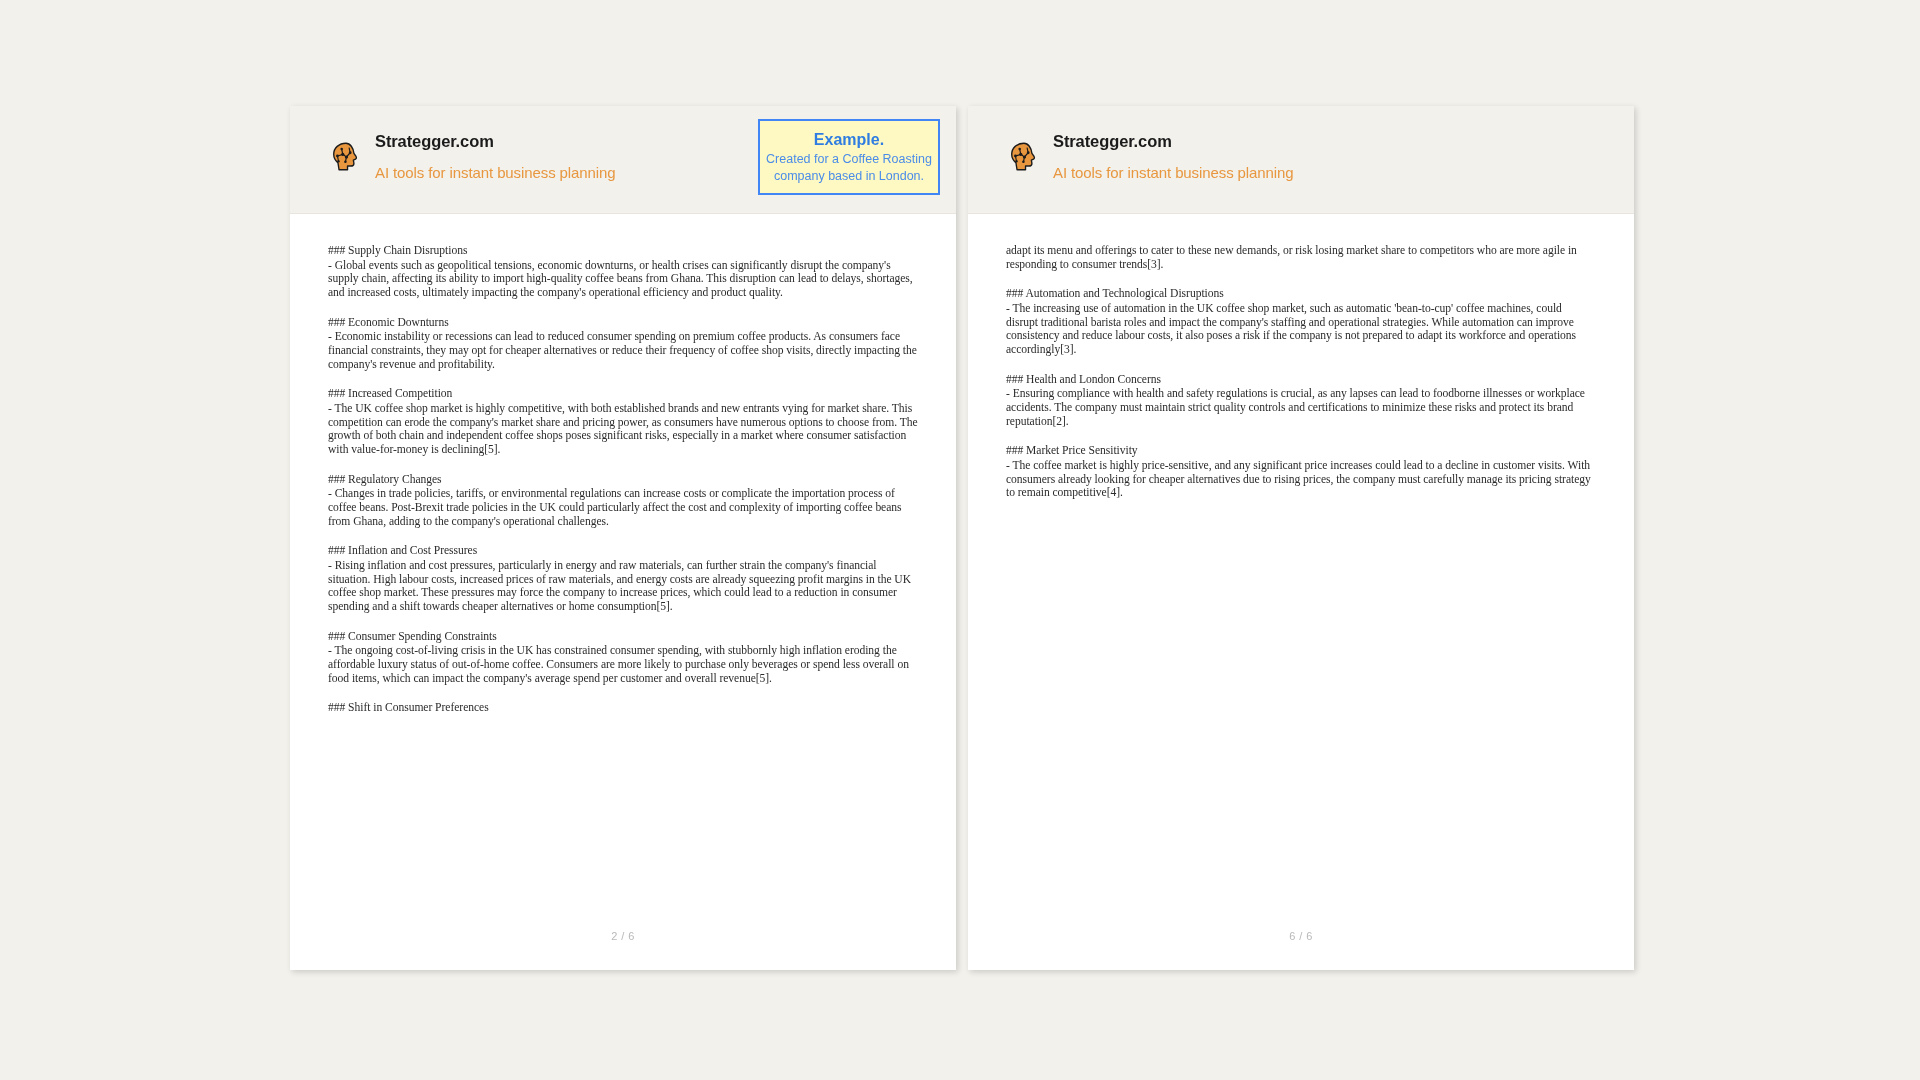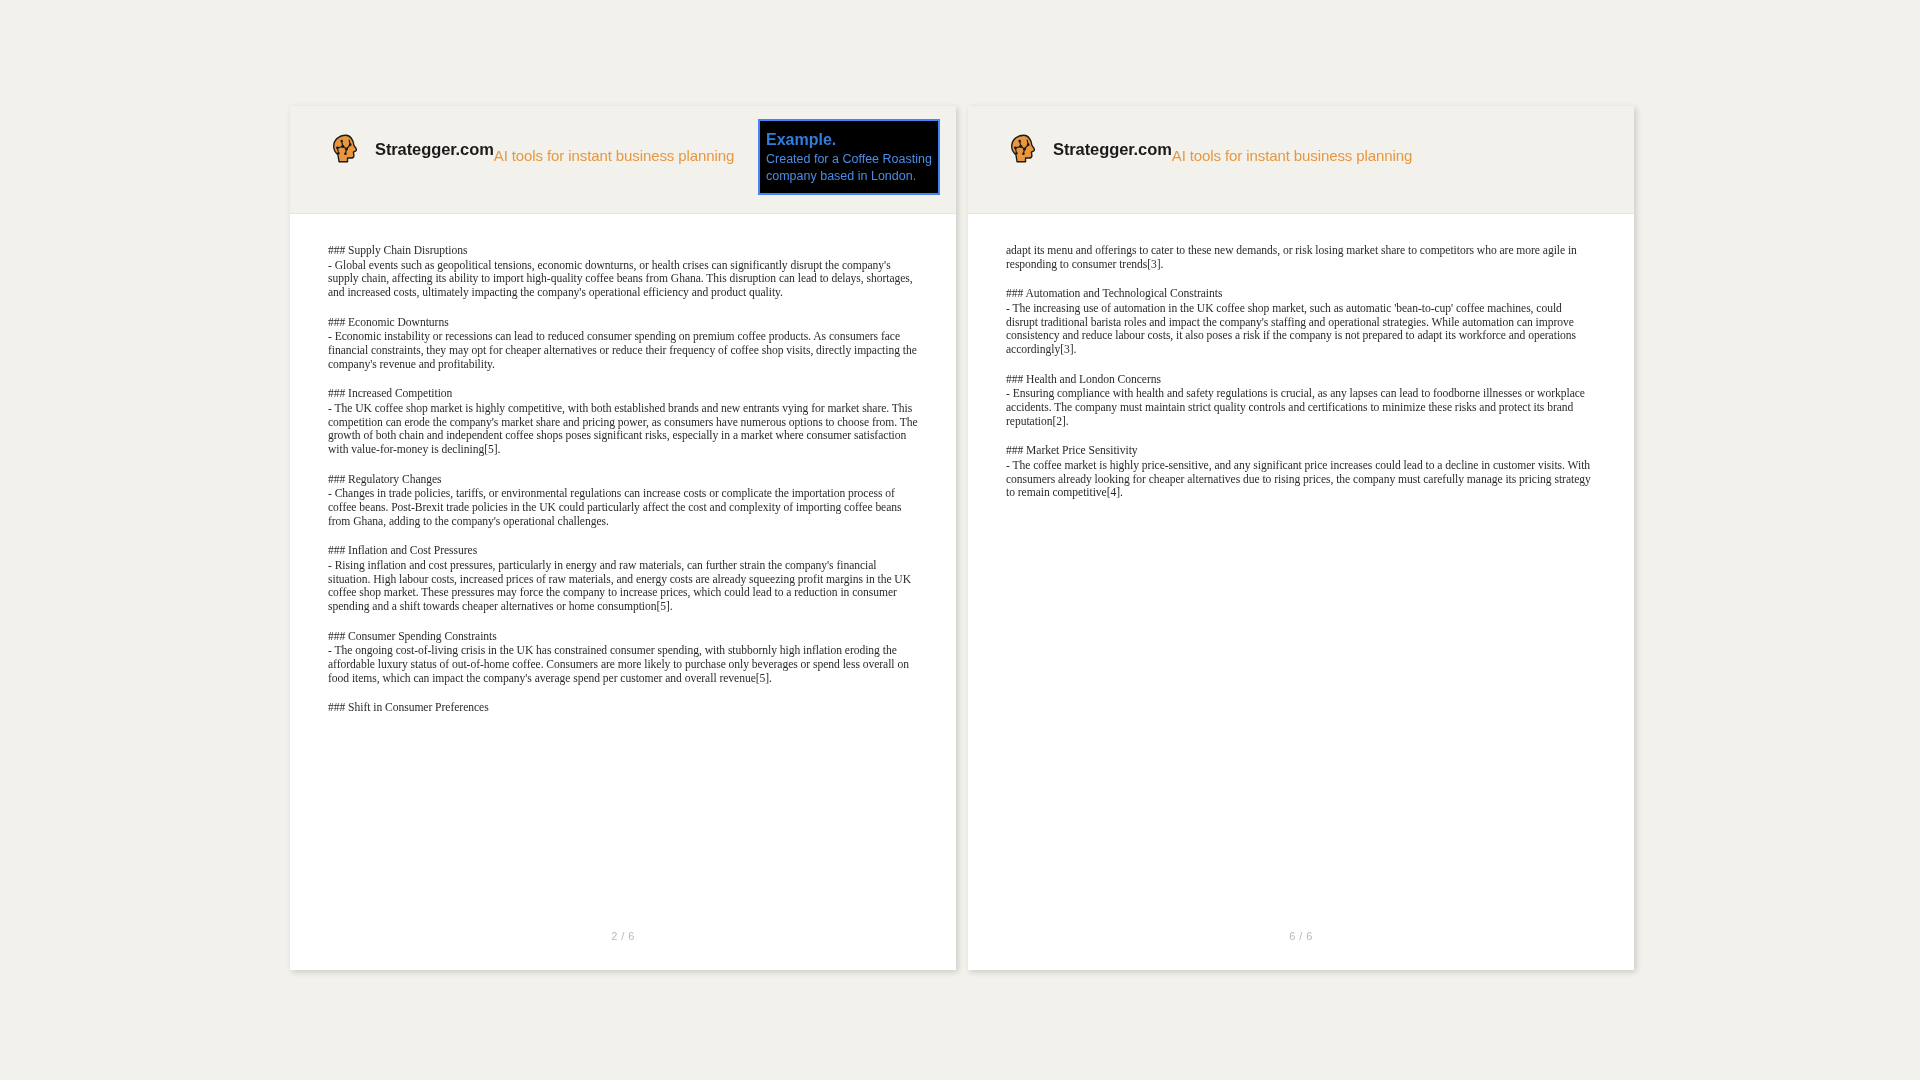--- a/index.html
+++ b/index.html
@@ -48,21 +48,21 @@
     gap: 11px;
   }
 
   .brand-mark {
     width: 34px;
     height: 34px;
     flex: 0 0 34px;
     display: block;
   }
 
-  .brand-text { display: flex; flex-direction: row; line-height: 1.15; align-items: center; }
+  .brand-text { display: flex; flex-direction: column; line-height: 1.15; }
 
   .brand-name {
     font-size: 16.5px;
     font-weight: bold;
     color: #1b1b1b;
     letter-spacing: -0.1px;
   }
 
   .brand-tagline {
     font-size: 15px;
@@ -71,23 +71,23 @@
     margin-top: 13px;
   }
 
   
   .example-box {
     position: absolute;
     right: 16px;
     top: 13px;
     width: 182px;
     padding: 8px 6px 9px;
-    background: #000000;
+    background: #fef9c3;
     border: 2px solid #4285f4;
-    text-align: left;
+    text-align: center;
     line-height: 1.32;
   }
   .example-title {
     font-size: 16px;
     font-weight: bold;
     color: #2f7de1;
     display: block;
     margin-bottom: 1px;
   }
   .example-title .dot { color: #2f7de1; font-weight: bold; }
@@ -246,21 +246,21 @@
       </div>
     </div>
 
     <div class="page-body">
 
       <div class="doc-block">
         <div class="doc-para">adapt its menu and offerings to cater to these new demands, or risk losing market share to competitors who are more agile in responding to consumer trends[3].</div>
       </div>
 
       <div class="doc-block">
-        <div class="doc-heading">### Automation and Technological Constraints</div>
+        <div class="doc-heading">### Automation and Technological Disruptions</div>
         <div class="doc-para">- The increasing use of automation in the UK coffee shop market, such as automatic 'bean-to-cup' coffee machines, could disrupt traditional barista roles and impact the company's staffing and operational strategies. While automation can improve consistency and reduce labour costs, it also poses a risk if the company is not prepared to adapt its workforce and operations accordingly[3].</div>
       </div>
 
       <div class="doc-block">
         <div class="doc-heading">### Health and London Concerns</div>
         <div class="doc-para">- Ensuring compliance with health and safety regulations is crucial, as any lapses can lead to foodborne illnesses or workplace accidents. The company must maintain strict quality controls and certifications to minimize these risks and protect its brand reputation[2].</div>
       </div>
 
       <div class="doc-block">
         <div class="doc-heading">### Market Price Sensitivity</div>

